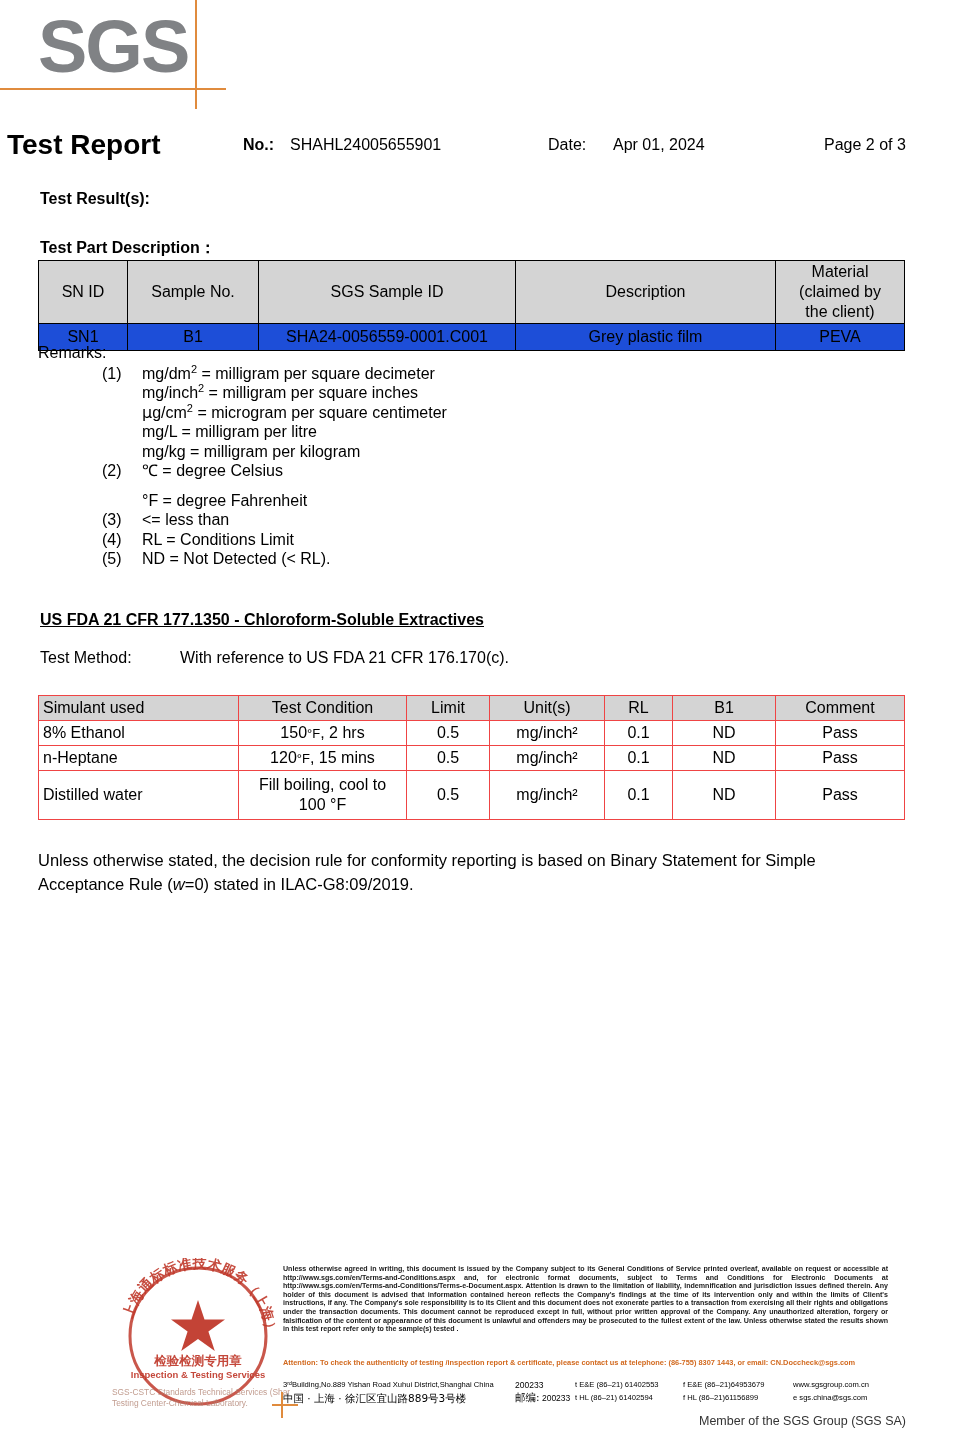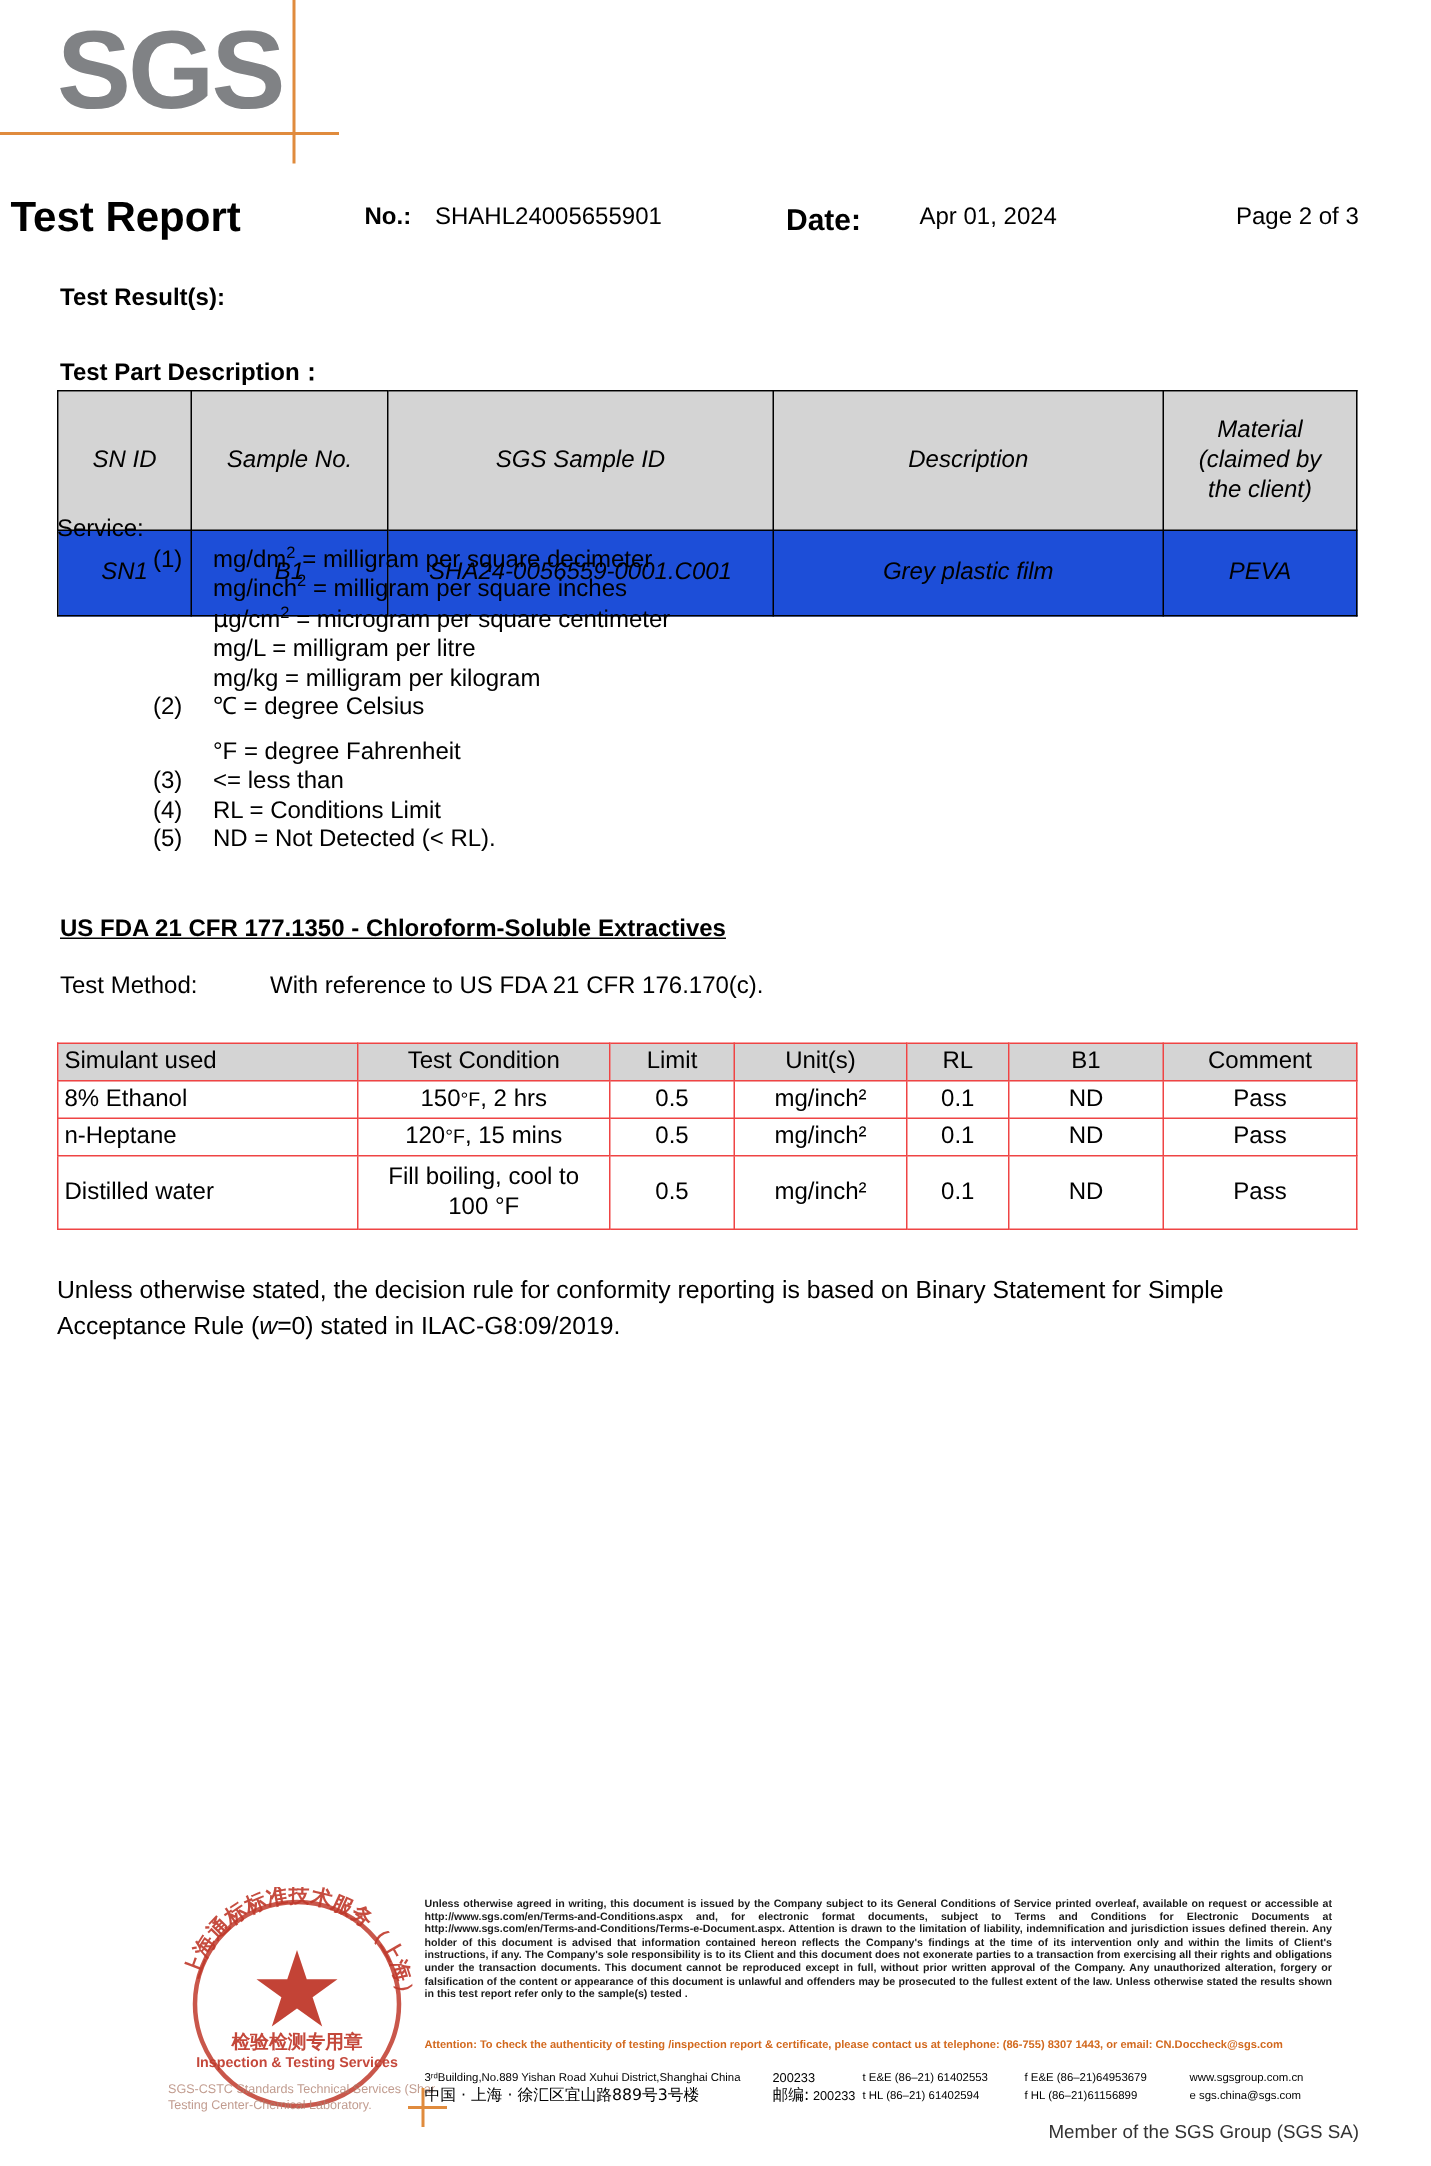--- a/index.html
+++ b/index.html
@@ -76,24 +76,24 @@
     font-weight: bold;
   }
   .rh-noval {
     position: absolute;
     left: 290px;
     top: 8px;
     font-size: 16px;
   }
   .rh-datelabel {
     position: absolute;
-    left: 524px;
+    left: 548px;
     top: 8px;
-    font-size: 20px;
-    font-weight: bold;
+    font-size: 16px;
+    font-weight: normal;
   }
   .rh-dateval {
     position: absolute;
     left: 613px;
     top: 8px;
     font-size: 16px;
   }
   .rh-page {
     position: absolute;
     left: 824px;
@@ -123,22 +123,21 @@
     left: 38px;
     top: 260px;
     width: 866px;
     border-collapse: collapse;
     table-layout: fixed;
     font-size: 16px;
   }
   .tbl-part th, .tbl-part td {
     border: 1px solid #000000;
     text-align: center;
-    padding: 16px 2px;
-    font-style: italic;
+    padding: 1px 2px;
   }
   .tbl-part thead th {
     background: #d4d4d4;
     font-weight: normal;
     height: 58px;
     vertical-align: middle;
     line-height: 20px;
   }
   .tbl-part tbody td {
     height: 24px;
@@ -362,21 +361,21 @@
       <td>SN1</td>
       <td>B1</td>
       <td>SHA24-0056559-0001.C001</td>
       <td>Grey plastic film</td>
       <td>PEVA</td>
     </tr>
   </tbody>
 </table>
 
 <div class="remarks-wrap">
-  <span class="remarks-title">Service:</span>
+  <span class="remarks-title">Remarks:</span>
 
   <div class="rm-row">
     <span class="rm-num">(1)</span>
     <span class="rm-txt">
       <span><span>mg/dm</span><sup class="sq">2</sup><span> = milligram per square decimeter</span></span><br>
       <span><span>mg/inch</span><sup class="sq">2</sup><span> = milligram per square inches</span></span><br>
       <span><span class="mu">μ</span><span>g/cm</span><sup class="sq">2</sup><span> = microgram per square centimeter</span></span><br>
       <span>mg/L = milligram per litre</span><br>
       <span>mg/kg = milligram per kilogram</span>
     </span>

